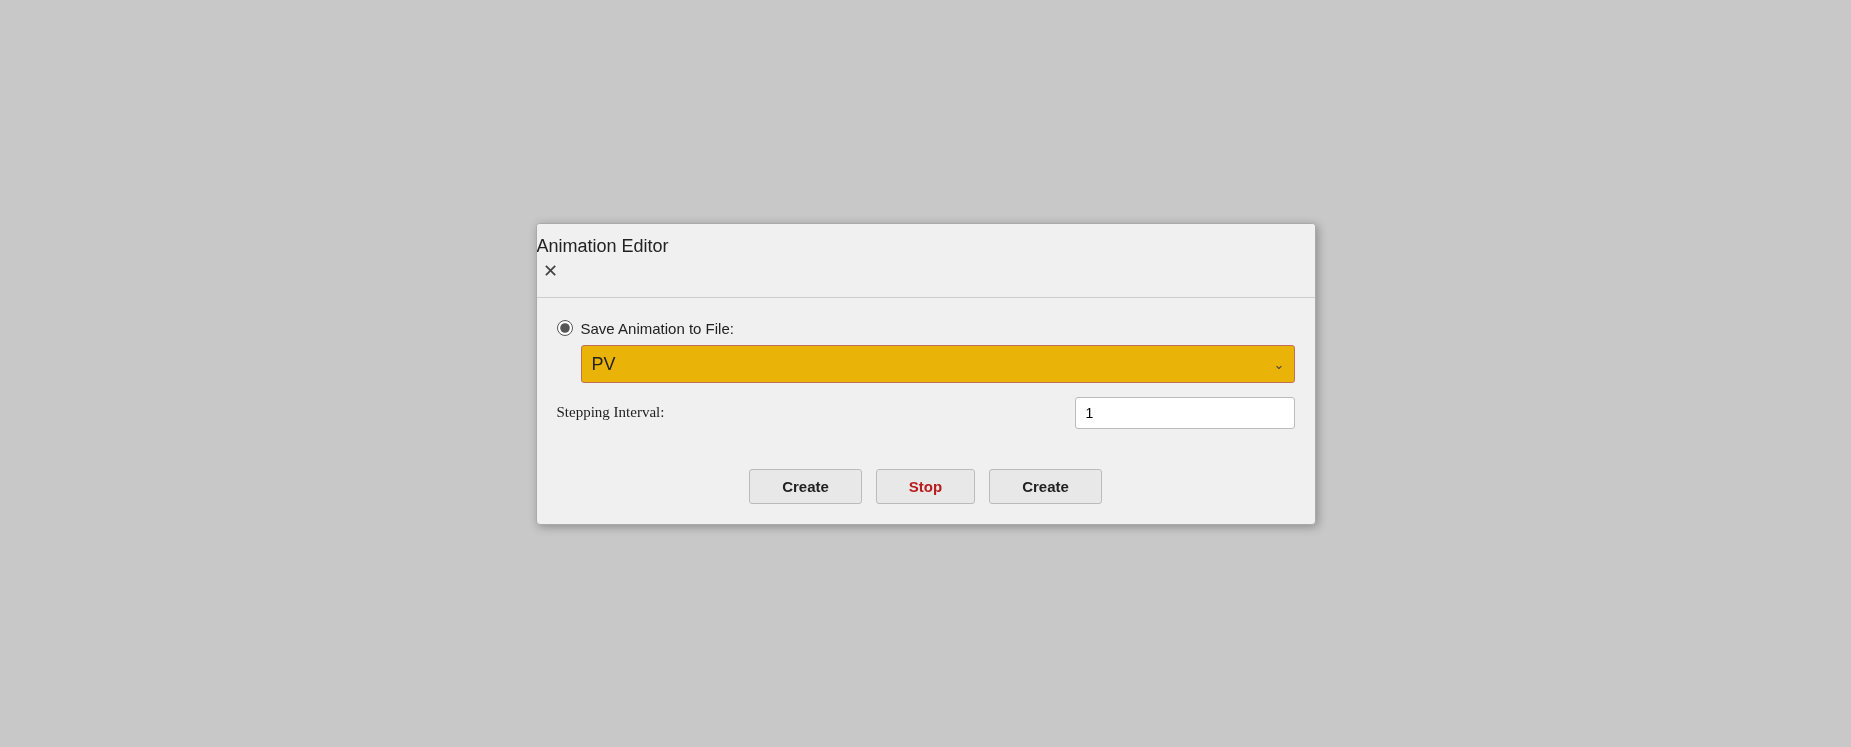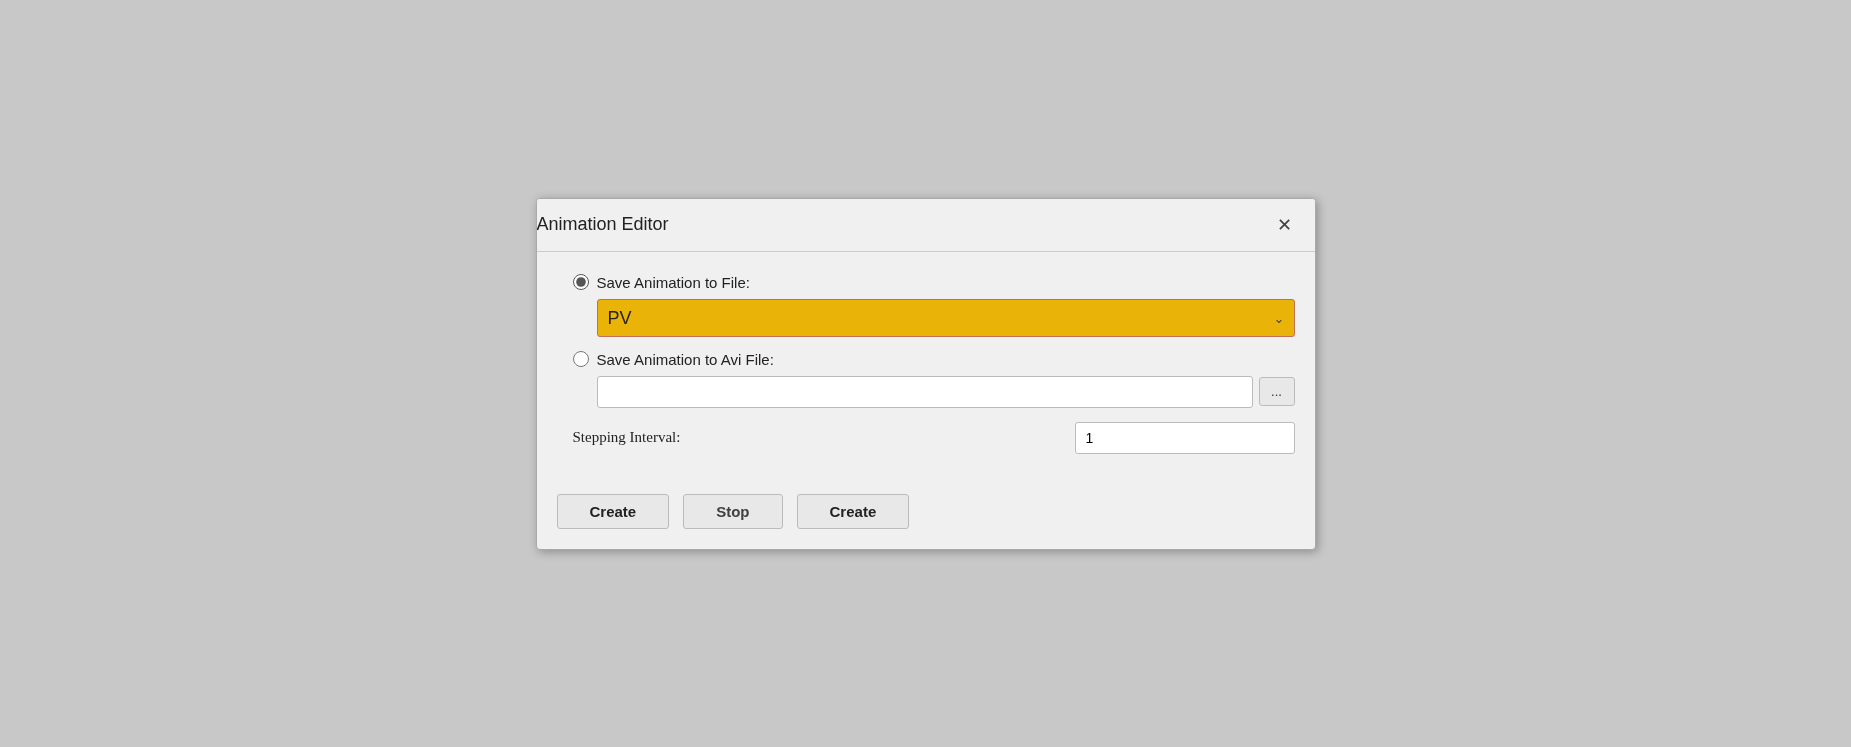--- a/index.html
+++ b/index.html
@@ -24,23 +24,24 @@
       border-radius: 4px;
       width: 780px;
       box-shadow: 2px 2px 10px rgba(0,0,0,0.3);
       overflow: hidden;
     }
 
     .dialog-titlebar {
       background: #f0f0f0;
       padding: 12px 16px 8px 0;
       display: flex;
-      align-items: center;
+      align-items: flex-start;
       justify-content: space-between;
       border-bottom: none;
+      flex-direction: column;
     }
 
     .dialog-title {
       font-size: 18px;
       font-weight: 400;
       color: #222;
     }
 
     .close-button {
       width: 28px;
@@ -50,21 +51,21 @@
       cursor: pointer;
       font-size: 18px;
       color: #444;
       display: flex;
       align-items: center;
       justify-content: center;
       border-radius: 2px;
     }
 
     .dialog-body {
-      padding: 12px 20px 20px 36px;
+      padding: 12px 20px 20px 20px;
     }
 
     .section {
       margin-bottom: 14px;
     }
 
     .radio-row {
       display: flex;
       align-items: center;
       gap: 8px;
@@ -166,38 +167,39 @@
       padding: 7px 10px;
       border: 1px solid #bbb;
       background: #fff;
       border-radius: 3px;
       font-size: 14px;
       outline: none;
     }
 
     .dialog-footer {
       display: flex;
+      justify-content: center;
       gap: 14px;
       padding: 16px 20px 20px 20px;
     }
 
     .footer-button {
       padding: 8px 32px;
       border: 1px solid #bbb;
       background: #e8e8e8;
       border-radius: 3px;
       cursor: pointer;
       font-size: 15px;
       font-weight: 600;
       color: #222;
       min-width: 90px;
     }
 
     .footer-button:disabled {
-      color: #404040;
+      color: #b91c1c;
       cursor: default;
       background: #e8e8e8;
     }
 
     .divider {
       border: none;
       border-top: 1px solid #ccc;
       margin: 4px 0 10px 0;
     }
   </style>
@@ -223,30 +225,20 @@
       <div class="dropdown-wrapper">
         <select class="dropdown-select">
           <option value="PV" selected="">PV</option>
           <option value="AVI">AVI</option>
           <option value="MP4">MP4</option>
         </select>
         <span class="dropdown-arrow">⌄</span>
       </div>
     </div>
 
-    <div class="section">
-      <div class="radio-row">
-        <input type="radio" name="save-type" id="radio-avi" style="">
-        <label class="radio-label" for="radio-avi">Save Animation to Avi File:</label>
-      </div>
-      <div class="avi-input-wrapper">
-        <input type="text" class="avi-input" placeholder="" style="">
-        <button class="browse-button">...</button>
-      </div>
-    </div>
 
     <div class="stepping-row">
       <span class="stepping-label">Stepping Interval:</span>
       <input type="text" class="stepping-input" value="1" style="">
     </div>
 
   </div>
 
   <div class="dialog-footer">
     <button class="footer-button">Create</button>

